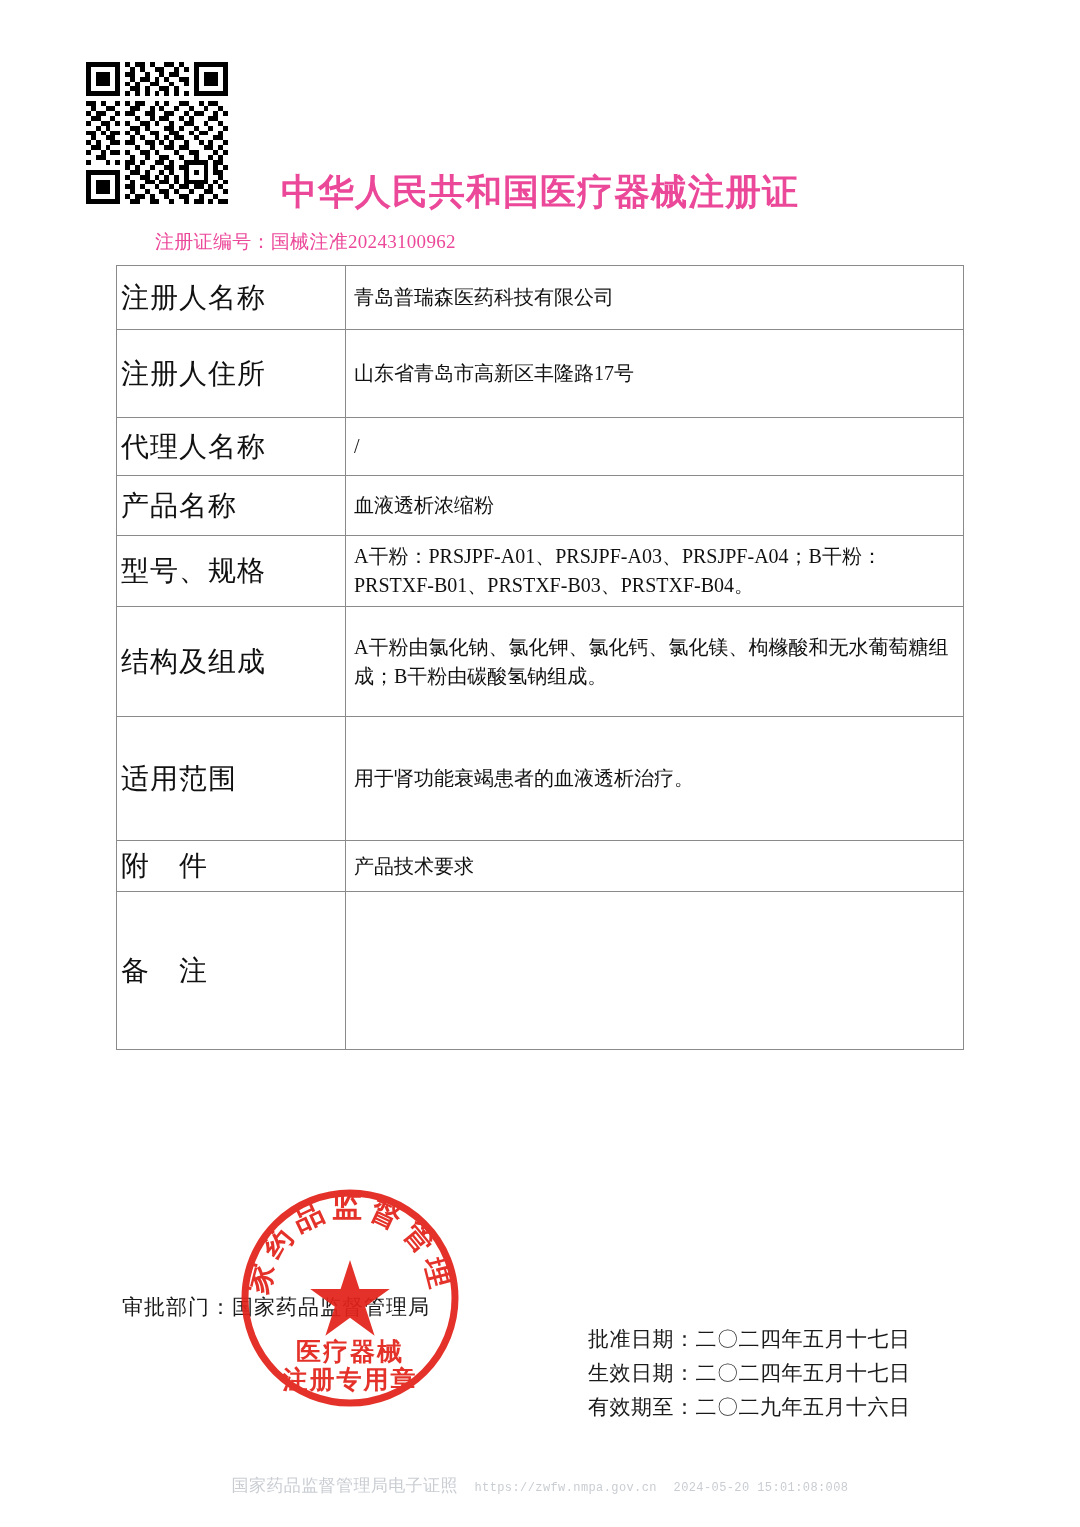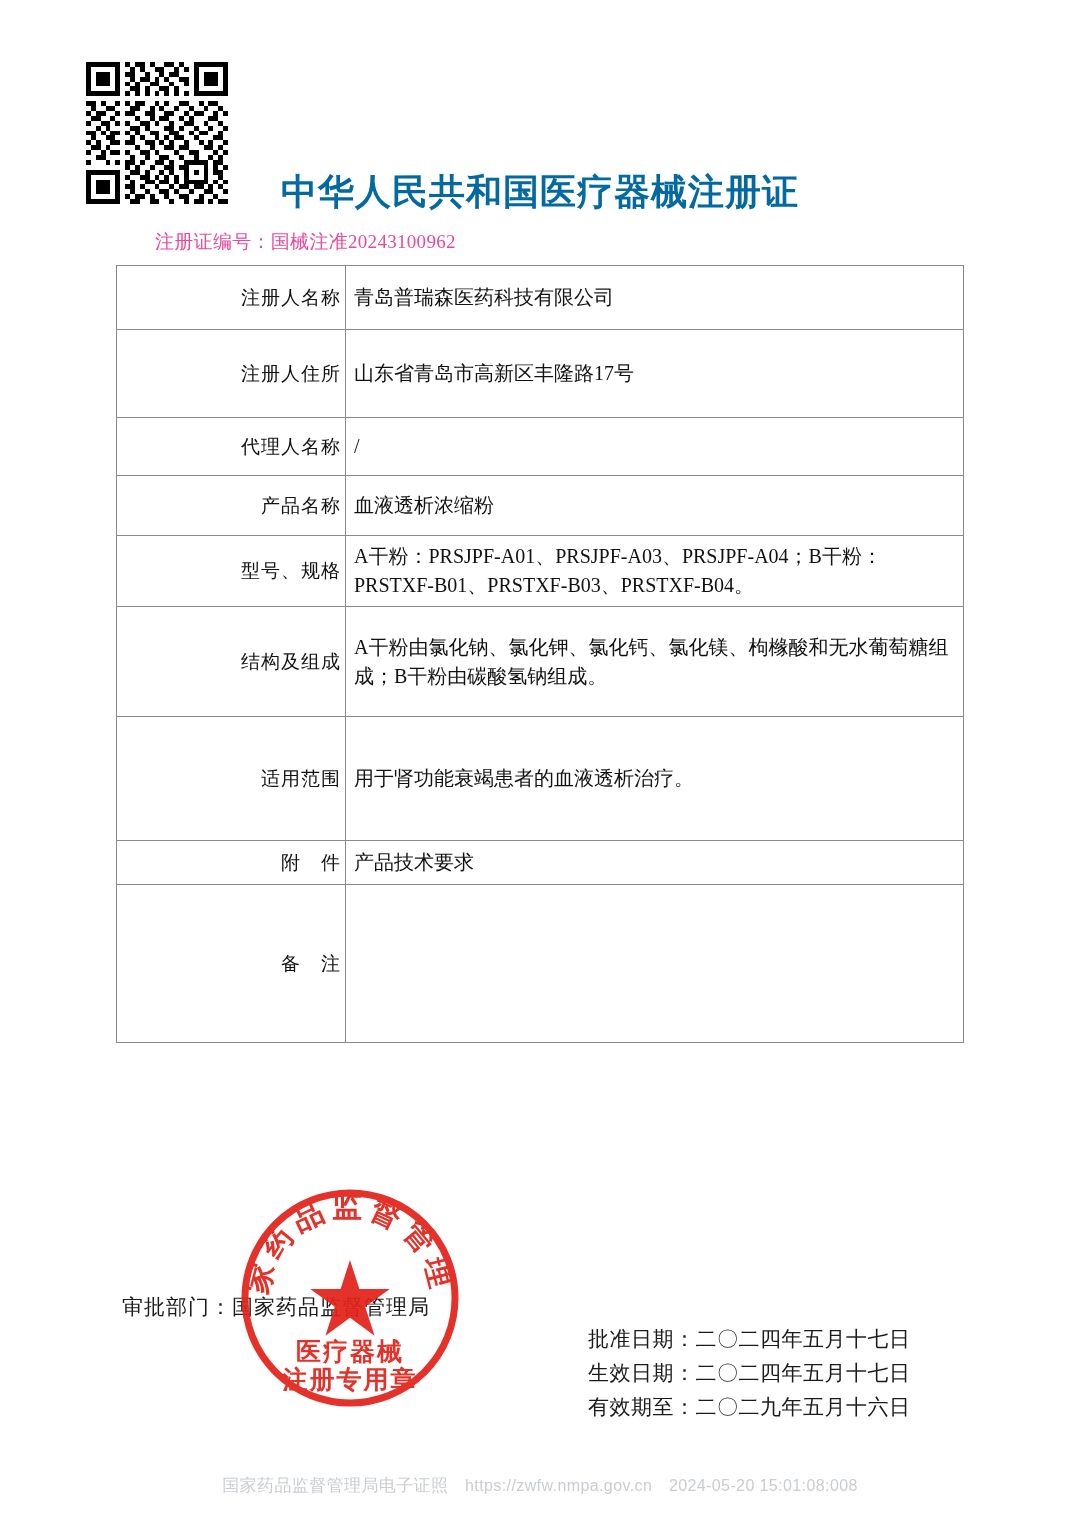--- a/index.html
+++ b/index.html
@@ -29,21 +29,21 @@
   
   .cert-title {
     position: absolute;
     left: 0;
     top: 168px;
     width: 1080px;
     text-align: center;
     font-size: 36px;
     font-weight: bold;
     letter-spacing: 1px;
-    color: #0369a1;
+    color: #ec4899;
     font-family: "Liberation Serif", "DejaVu Serif", serif;
   }
   .cert-number {
     position: absolute;
     left: 155px;
     top: 229px;
     font-size: 19px;
     color: #ec4899;
     letter-spacing: 0.3px;
   }
@@ -57,22 +57,22 @@
     border-collapse: collapse;
     table-layout: fixed;
   }
   .cert-table td {
     border: 1px solid #8a8a8a;
     padding: 0;
     vertical-align: middle;
   }
   td.label-cell {
     width: 220px;
-    text-align: right;
-    font-size: 19px;
+    text-align: left;
+    font-size: 28px;
     color: #111;
     letter-spacing: 1px;
     padding: 6px 4px;
   }
   td.value-cell {
     font-size: 20px;
     color: #111;
     padding: 6px 6px 6px 8px;
     line-height: 1.45;
     text-align: left;
@@ -130,22 +130,22 @@
     position: absolute;
     left: 0;
     top: 1474px;
     width: 1080px;
     text-align: center;
     font-size: 17px;
     color: #c9cdd2;
     letter-spacing: 0.4px;
   }
   .page-footer .mono {
-    font-family: Liberation Sans, sans-serif;
-    font-size: 16px;
+    font-family: Liberation Mono, monospace;
+    font-size: 12px;
   }
   .page-footer span { margin: 0 6px; }
 </style>
 </head>
 <body>
 
 <div class="qr-wrap">
   <svg viewBox="0 0 29 29" shape-rendering="crispEdges" aria-hidden="true">
     <rect width="29" height="29" fill="#ffffff"></rect>
     <g fill="#000000">

